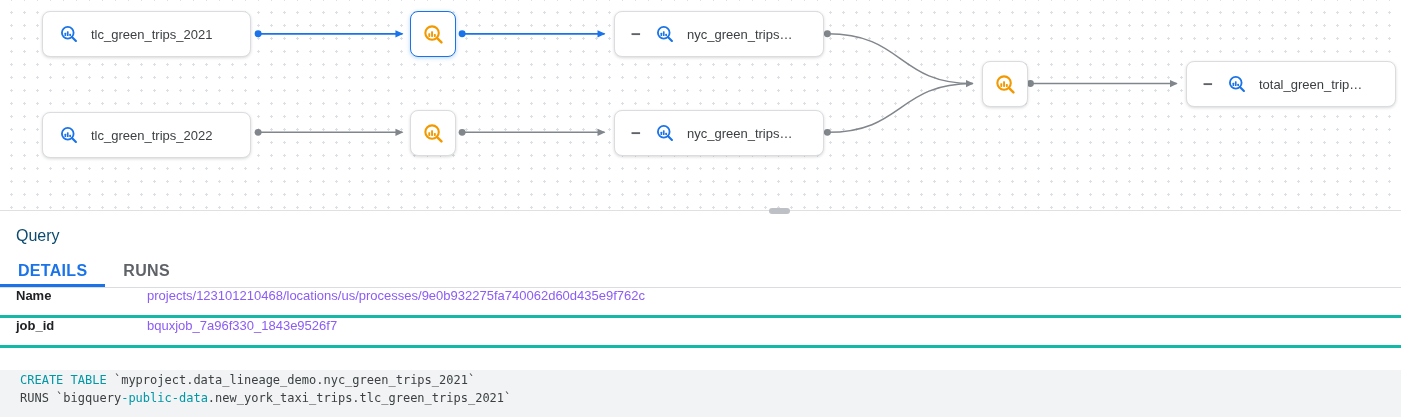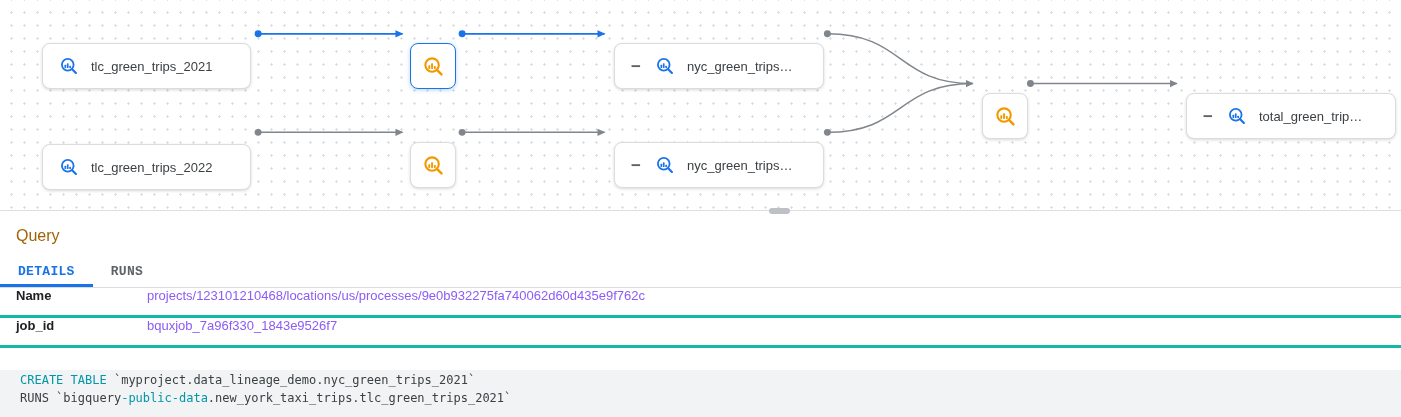--- a/index.html
+++ b/index.html
@@ -21,44 +21,44 @@
     background-size: 13px 13px;
     background-position: 5px 6px;
   }
   .edges { position: absolute; left: 0; top: 0; width: 100%; height: 100%; pointer-events: none; }
 
   .node {
     position: absolute; height: 46px;
     background: #fff; border: 1px solid #dadce0; border-radius: 8px;
     box-shadow: 0 1px 3px rgba(60,64,67,.2);
     display: flex; align-items: center; gap: 12px;
-    padding: 0 16px; cursor: pointer; margin-top: 32px;
+    padding: 0 16px; cursor: pointer;
   }
   .table-node { width: 209px; }
   .process-node { width: 46px; justify-content: center; padding: 0; }
   .process-node.selected { border: 1.5px solid #1a73e8; box-shadow: 0 1px 4px rgba(26,115,232,.3); }
   .node-label { font-size: 13px; font-weight: 500; color: #3c4043; white-space: nowrap; }
   .collapse-btn { color: #5f6368; font-size: 17px; font-weight: 600; line-height: 1; margin-right: 2px; }
   .bq-icon { display: flex; align-items: center; justify-content: center; }
   .bq-blue { color: #1a73e8; }
   .bq-orange { color: #f29900; }
 
   .resize-handle {
     position: absolute; top: 208px; left: 769px;
     width: 21px; height: 6px; border-radius: 3px;
     background: #bdc1c6; cursor: row-resize;
   }
 
   
-  .panel-title { font-size: 16px; font-weight: 400; color: #a16207; padding: 16px 16px 13px 16px; }
+  .panel-title { font-size: 16px; font-weight: 400; color: #0c4a6e; padding: 16px 16px 13px 16px; }
   .tabs { display: flex; align-items: stretch; height: 30px; border-bottom: 1px solid #dadce0; }
   .tab {
     display: flex; align-items: center; padding: 0 18px;
-    font-size: 13px; font-weight: 700; letter-spacing: .3px;
-    color: #5f6368; cursor: pointer; border-bottom: 3px solid transparent; font-family: Liberation Mono, monospace;
+    font-size: 16px; font-weight: 700; letter-spacing: .3px;
+    color: #5f6368; cursor: pointer; border-bottom: 3px solid transparent;
   }
   .tab.active { color: #1a73e8; border-bottom-color: #1a73e8; }
   .detail-row { display: flex; align-items: flex-start; min-height: 30px; border-bottom: 3px solid #14b8a6; }
   .detail-key { width: 147px; padding-left: 16px; font-size: 13px; font-weight: 700; color: #202124; }
   .detail-value { font-size: 13px; color: #8b5cf6; }
 
   
   .code-block {
     margin-top: 22px; height: 47px;
     background: #f1f3f4;

